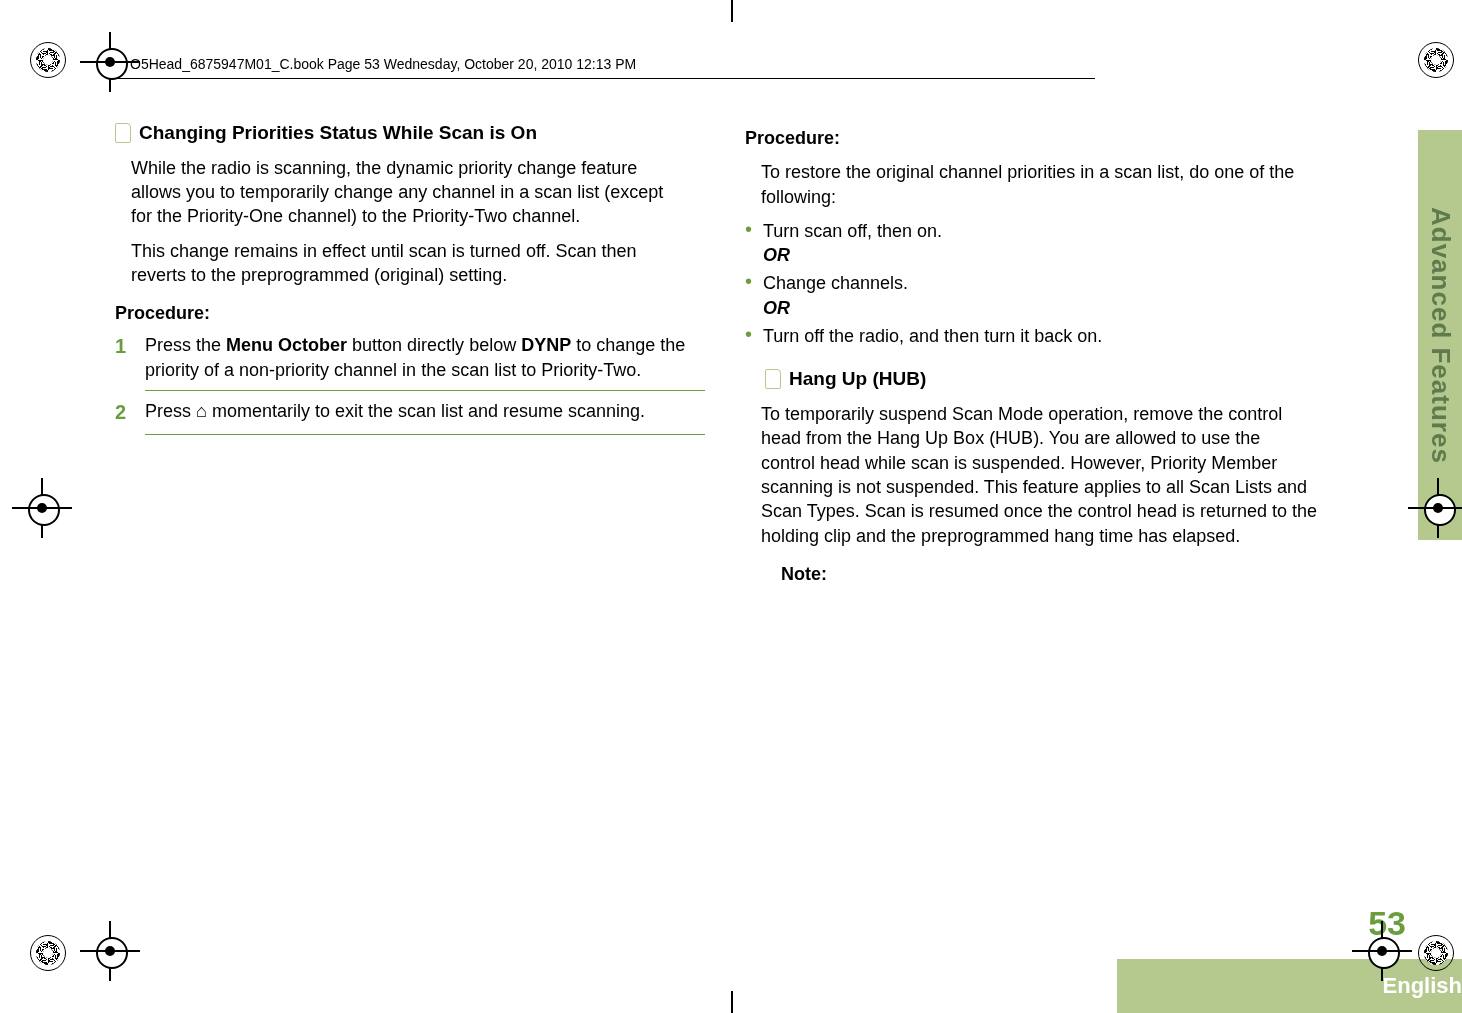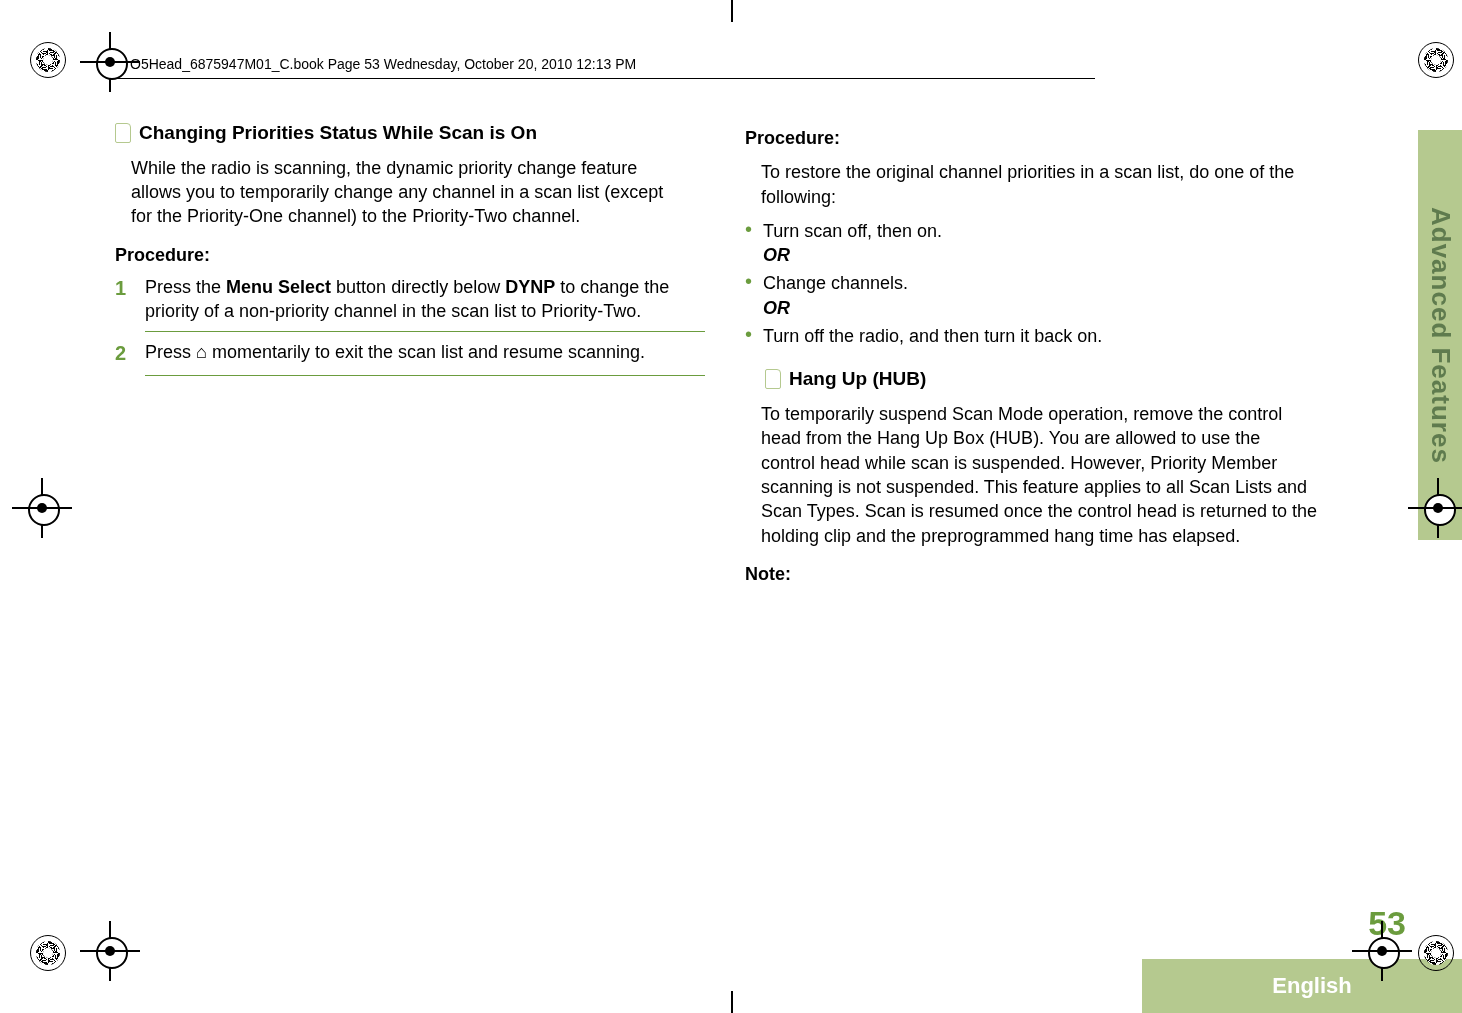--- a/index.html
+++ b/index.html
@@ -93,20 +93,21 @@
     line-height: 1;
   }
   .or {
     font-weight: bold;
     font-style: italic;
   }
   .note-row {
     display: flex;
     gap: 16px;
     margin-top: 14px;
+    margin-left: 36px;
   }
   .note-label {
     font-weight: bold;
     white-space: nowrap;
   }
   .note-body {
     flex: 1;
   }
   .dynp {
     font-family: "Arial Narrow", Arial, sans-serif;
@@ -139,27 +140,26 @@
     right: 56px;
     bottom: 70px;
     font-size: 34px;
     font-weight: bold;
     color: #6b9c3e;
   }
   .lang-bar {
     position: absolute;
     right: 0;
     bottom: 0;
-    width: 300px;
+    width: 345px;
     height: 54px;
     background: #b5c98f;
     display: flex;
     align-items: center;
-    justify-content: center;
-    padding-left: 20px;
+    justify-content: flex-end;
   }
   .lang-text {
     color: #fff;
     font-size: 22px;
     font-weight: bold;
   }
   .header-line {
     position: absolute;
     left: 115px;
     top: 78px;
@@ -257,26 +257,27 @@
 <div class="header-line"></div>
 
 <div class="page-frame">
   <div class="columns">
     <div class="col">
       <div class="heading">
         <span class="heading-icon"></span>
         <span>Changing Priorities Status While Scan is On</span>
       </div>
       <div class="para">While the radio is scanning, the dynamic priority change feature allows you to temporarily change any channel in a scan list (except for the Priority-One channel) to the Priority-Two channel.</div>
+      <div class="para">This change remains in effect until scan is turned off. Scan then reverts to the preprogrammed (original) setting.</div>
       <div class="subhead">Procedure:</div>
 
       <div class="step">
         <div class="step-num">1</div>
         <div class="step-body">
-          <span>Press the </span><b>Menu Select</b><span> button directly below </span><span class="dynp">DYNP</span><span> to change the priority of a non-priority channel in the scan list to Priority-Two.</span>
+          <span>Press the </span><b>Menu October</b><span> button directly below </span><span class="dynp">DYNP</span><span> to change the priority of a non-priority channel in the scan list to Priority-Two.</span>
         </div>
       </div>
       <hr class="sep">
       <div class="step">
         <div class="step-num">2</div>
         <div class="step-body">
           <span>Press </span><span class="home-icon">⌂</span><span> momentarily to exit the scan list and resume scanning.</span>
         </div>
       </div>
       <hr class="sep">

